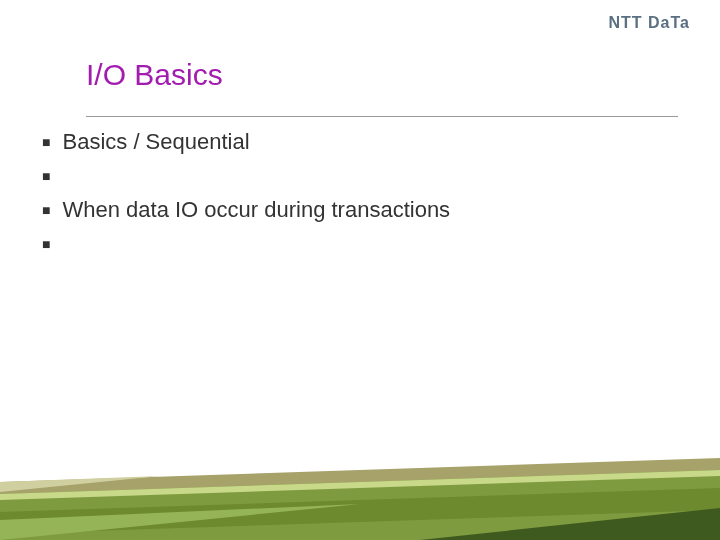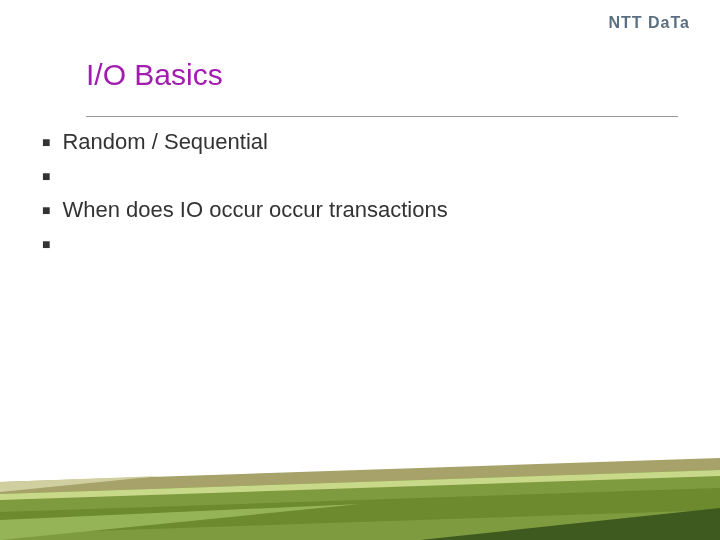--- a/index.html
+++ b/index.html
@@ -76,28 +76,28 @@
 
 <div class="logo">
   <span class="mixed">NTT DaTa</span>
 </div>
 
 <div class="title">I/O Basics</div>
 
 <div class="bullets">
   <div class="bullet-item">
     <span class="bullet-marker">■</span>
-    <span class="bullet-text">Random / Sequential</span>
+    <span class="bullet-text">Basics / Sequential</span>
   </div>
   <div class="bullet-item">
     <span class="bullet-marker">■</span>
   </div>
   <div class="bullet-item">
     <span class="bullet-marker">■</span>
-    <span class="bullet-text">When does IO occur occur transactions</span>
+    <span class="bullet-text">When data IO occur during transactions</span>
   </div>
   <div class="bullet-item">
     <span class="bullet-marker">■</span>
   </div>
 </div>
 
 <div class="footer">
   <svg width="720" height="88" viewBox="0 0 720 88" preserveAspectRatio="none">
 
     <polygon points="0,30 720,6 720,50 0,66" fill="#a6a26a"></polygon>

